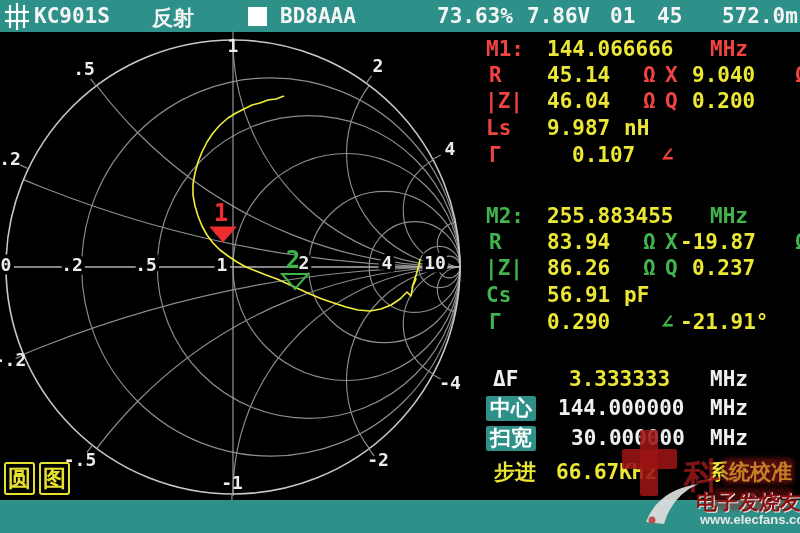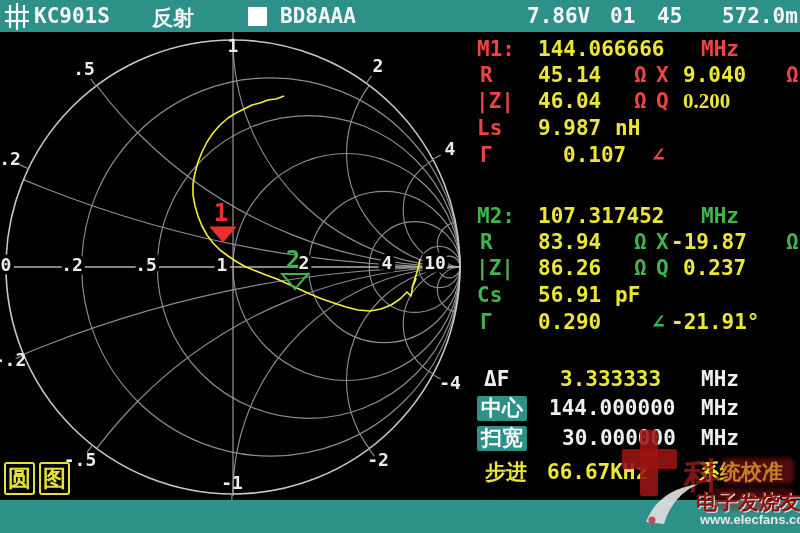--- a/index.html
+++ b/index.html
@@ -53,20 +53,21 @@
           <line x1="13" y1="0" x2="13" y2="27"></line>
           <line x1="20" y1="2" x2="20" y2="25"></line>
         <line x1="1" y1="9" x2="25" y2="9"></line>
           <line x1="1" y1="18" x2="25" y2="18"></line>
       </g>
     </svg>
     <span class="h-model">KC901S</span>
     <span class="h-mode">反射</span>
     <div class="sq-icon"></div>
     <span class="h-call">BD8AAA</span>
+    <span class="h-batt">73.63%</span>
     <span class="h-volt">7.86V</span>
     <span class="h-f1">01</span>
     <span class="h-f2">45</span>
     <span class="h-pwr">572.0m</span>
   </div>
 
   <svg id="smith" width="800" height="533" viewBox="0 0 800 533" style="position:absolute;left:0;top:0;">
       <defs>
         <clipPath id="rimclip">
           <circle cx="233" cy="267" r="227"></circle>
@@ -140,43 +141,43 @@
         <polygon points="282,274 308,274 295,289" fill="none" stroke="#3cb54a" stroke-width="2"></polygon>
         <text x="293" y="268" fill="#3cb54a" text-anchor="middle" font-size="24px" font-weight="bold" font-family="&quot;DejaVu Sans Mono&quot;,monospace">2</text>
       </g>
     </svg>
 
   <div class="corner">
     <span>圆</span>
     <span>图</span>
   </div>
 
-  <div id="panel" style="position:absolute;left:7px;top:0;width:780px;height:533px;pointer-events:none;">
+  <div id="panel" style="position:absolute;left:16px;top:0;width:780px;height:533px;pointer-events:none;">
       <span class="pitem red" style="left: 470px; top: 37px;">M1:</span>
       <span class="pitem yellow" style="left: 531px; top: 37px;">144.066666</span>
       <span class="pitem red" style="left: 694px; top: 37px;">MHz</span>
       <span class="pitem red" style="left: 473px; top: 63px;">R</span>
       <span class="pitem yellow" style="left: 531px; top: 63px;">45.14</span>
       <span class="pitem red" style="left: 627px; top: 63px;">Ω</span>
       <span class="pitem red" style="left: 649px; top: 63px;">X</span>
       <span class="pitem yellow" style="left: 676px; top: 63px;">9.040</span>
       <span class="pitem red" style="left: 779px; top: 63px;">Ω</span>
       <span class="pitem red" style="left: 469px; top: 89px;">|Z|</span>
       <span class="pitem yellow" style="left: 531px; top: 89px;">46.04</span>
       <span class="pitem red" style="left: 627px; top: 89px;">Ω</span>
       <span class="pitem red" style="left: 649px; top: 89px;">Q</span>
-      <span class="pitem yellow" style="left: 676px; top: 89px; font-family: Liberation Serif, serif;">0.200</span>
+      <span class="pitem yellow" style="left: 676px; top: 89px;">0.200</span>
       <span class="pitem red" style="left: 470px; top: 116px;">Ls</span>
       <span class="pitem yellow" style="left: 531px; top: 116px;">9.987</span>
       <span class="pitem yellow" style="left: 608px; top: 116px;">nH</span>
       <span class="pitem red" style="left: 473px; top: 143px;">Γ</span>
       <span class="pitem yellow" style="left: 531px; top: 143px; margin-left: 25px;">0.107</span>
       <span class="pitem red" style="left: 645px; top: 143px;">∠</span>
       <span class="pitem green" style="left: 470px; top: 204px;">M2:</span>
-      <span class="pitem yellow" style="left: 531px; top: 204px;">107.317452</span>
+      <span class="pitem yellow" style="left: 531px; top: 204px;">255.883455</span>
       <span class="pitem green" style="left: 694px; top: 204px;">MHz</span>
       <span class="pitem green" style="left: 473px; top: 230px;">R</span>
       <span class="pitem yellow" style="left: 531px; top: 230px;">83.94</span>
       <span class="pitem green" style="left: 627px; top: 230px;">Ω</span>
       <span class="pitem green" style="left: 649px; top: 230px;">X</span>
       <span class="pitem yellow" style="left: 664px; top: 230px;">-19.87</span>
       <span class="pitem green" style="left: 779px; top: 230px;">Ω</span>
       <span class="pitem green" style="left: 469px; top: 256px;">|Z|</span>
       <span class="pitem yellow" style="left: 531px; top: 256px;">86.26</span>
       <span class="pitem green" style="left: 627px; top: 256px;">Ω</span>

